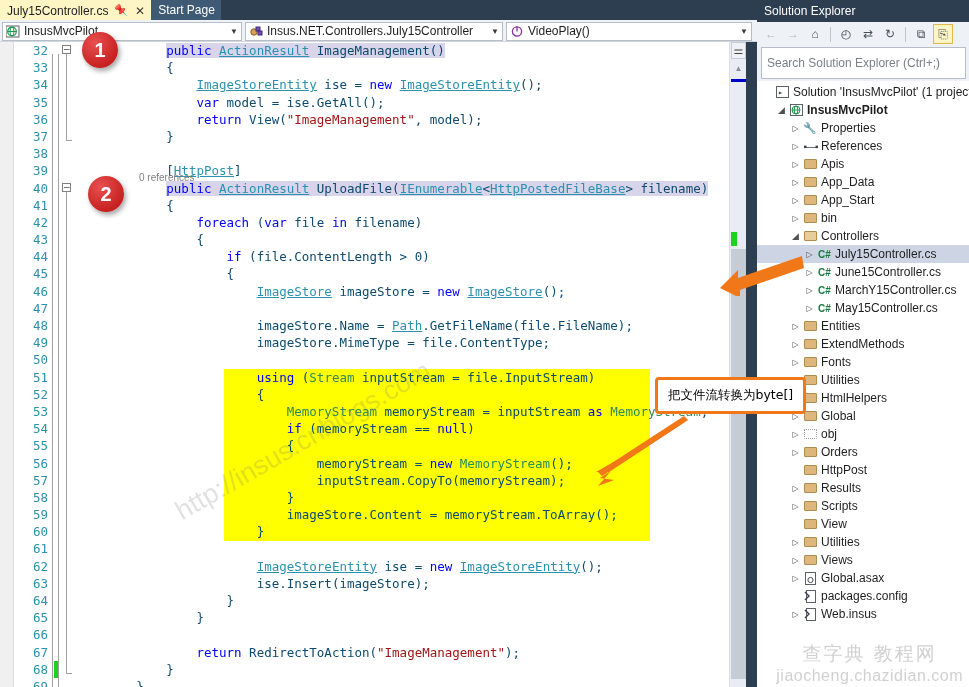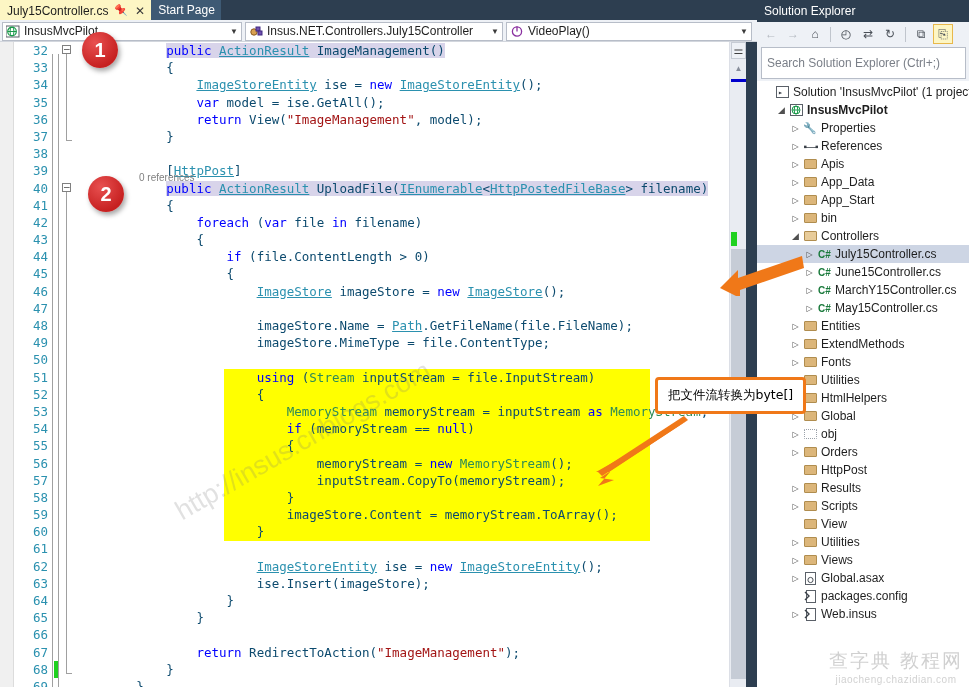--- a/index.html
+++ b/index.html
@@ -344,21 +344,21 @@
     pointer-events: none;
   }
   .wm-corner .big {
     font-family: "DejaVu Sans", sans-serif;
     font-size: 19px;
     color: rgba(150,150,150,0.45);
     letter-spacing: 2px;
   }
   .wm-corner .small {
     font-family: "Liberation Sans", sans-serif;
-    font-size: 10px;
+    font-size: 16px;
     color: rgba(150,150,150,0.45);
     letter-spacing: 0.5px;
   }
 </style>
 </head>
 <body>
 
 <div id="app">
 
   <div class="tabstrip">

